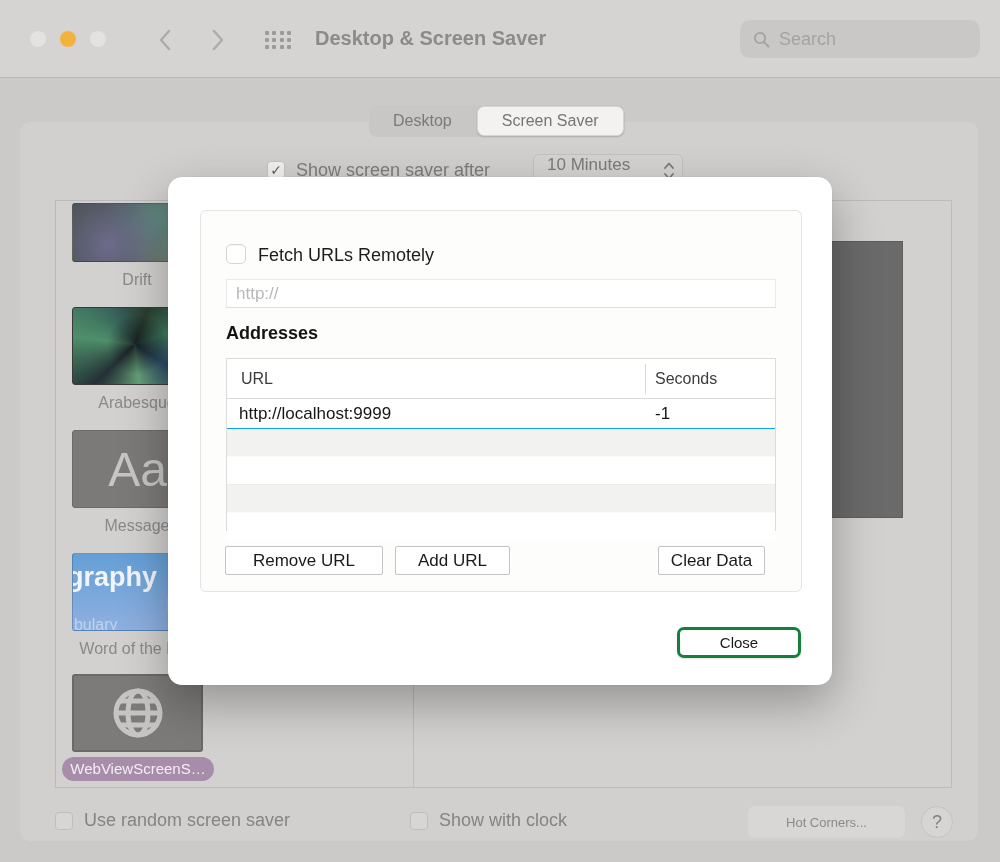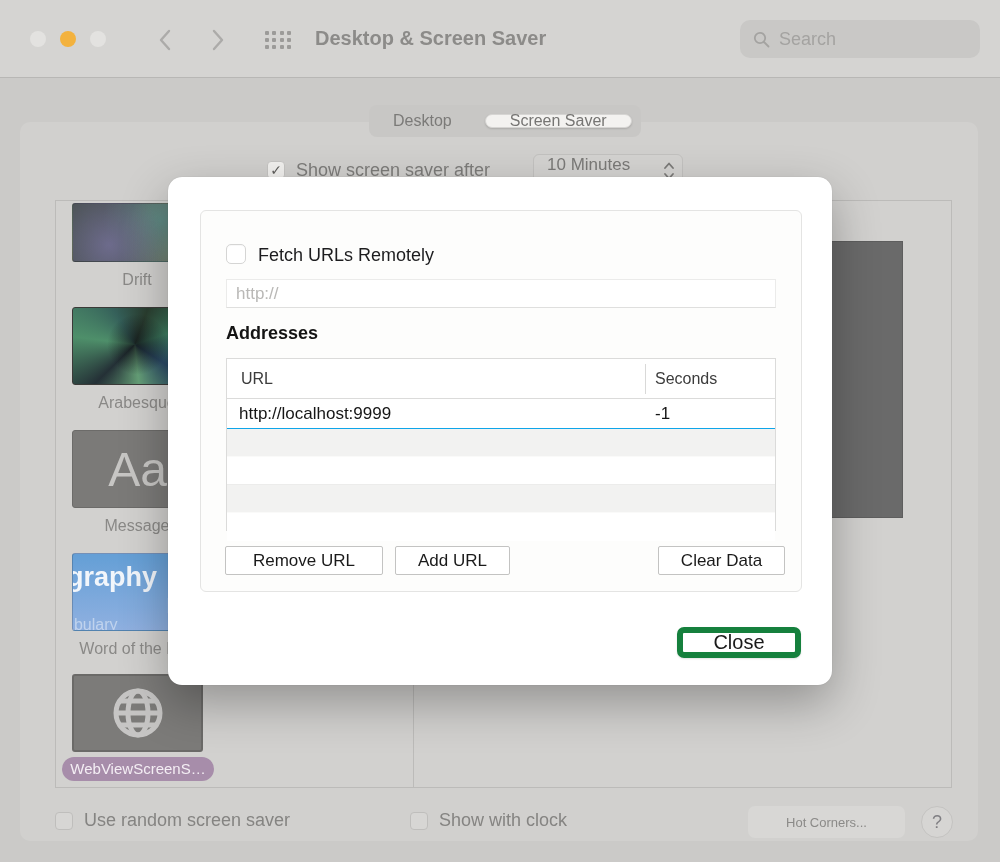--- a/index.html
+++ b/index.html
@@ -25,21 +25,21 @@
 
   
   .card { left:20px; top:122px; width:958px; height:719px; background:#d1d0ce; border-radius:10px; }
   .panebox { left:55px; top:200px; width:897px; height:588px; border:1px solid #bcbbb9; background:#d2d1cf; }
   .vdivider { left:413px; top:200px; width:1px; height:588px; background:#bcbbb9; }
   .preview-screen { left:461px; top:241px; width:442px; height:277px; background:#6a6a6a; border:1px solid #5e5e5e; }
 
   
   .tabs { left:369px; top:105px; height:32px; background:#c8c7c5; border-radius:8px; display:flex; }
   .tab { font-size:16px; color:#7b7a78; display:flex; align-items:center; justify-content:center; padding:0 24px; border-radius:7px; }
-  .tab.selected { background:#f3f2f0; color:#767573; margin:9px; box-shadow:0 1px 2px rgba(0,0,0,.14); border:0.5px solid #d6d5d3; }
+  .tab.selected { background:#f3f2f0; color:#767573; margin:1px; box-shadow:0 1px 2px rgba(0,0,0,.14); border:0.5px solid #d6d5d3; }
 
   
   .cb { width:18px; height:18px; border-radius:4px; border:1px solid #c6c5c3; background:#f2f1ef; font-size:14px; font-weight:bold; color:#5f5e5c; text-align:center; line-height:17px; }
   .cb.unchecked-dim { background:#d7d6d4; border-color:#bfbebc; }
   .rowlabel { font-size:18px; color:#7d7c7a; }
   .dropdown { left:533px; top:154px; width:150px; height:32px; background:#d4d3d1; border:1px solid #c3c2c0; border-radius:6px; display:flex; align-items:flex-start; padding-left:13px; font-size:17px; color:#7b7a78; }
   .stepper { position:absolute; right:7px; top:5px; }
 
   
   .thumb { left:72px; width:131px; border:1px solid rgba(0,0,0,.18); border-radius:3px; overflow:hidden; }
@@ -72,21 +72,21 @@
   .thead { height:40px; border-bottom:1px solid #dbdbda; position:relative; }
   .thead .c1 { position:absolute; left:14px; top:0; line-height:40px; font-size:16px; color:#3c3c3c; }
   .thead .c2 { position:absolute; left:428px; top:0; line-height:40px; font-size:16px; color:#3c3c3c; }
   .thead .coldiv { position:absolute; left:418px; top:5px; width:1px; height:30px; background:#d9d9d8; }
   .trow { position:relative; height:30px; border-bottom:1px solid #0ea5e9; }
   .trow .c1 { position:absolute; left:12px; top:0; line-height:30px; font-size:17px; color:#161616; }
   .trow .c2 { position:absolute; left:428px; top:0; line-height:30px; font-size:17px; color:#161616; }
   .stripe-g { height:28px; background:#f2f2f1; border-bottom:1px solid #fafaf9; }
   .stripe-w { height:28px; background:#fff; border-bottom:1px solid #ececeb; }
   .sqbtn { top:369px; height:29px; background:#fff; border:1px solid #c3c3c2; border-radius:2px; font-size:17px; color:#1a1a1a; display:flex; align-items:center; justify-content:center; }
-  .closebtn { left:509px; top:450px; width:124px; height:31px; background:#fff; border:6px solid #15803d; border-radius:7px; box-shadow:0 1px 2px rgba(0,0,0,.12); font-size:20px; color:#1a1a1a; display:flex; align-items:center; justify-content:center; }
+  .closebtn { left:509px; top:450px; width:124px; height:31px; background:#fff; border:3px solid #15803d; border-radius:7px; box-shadow:0 1px 2px rgba(0,0,0,.12); font-size:15px; color:#1a1a1a; display:flex; align-items:center; justify-content:center; }
 </style>
 </head>
 <body>
 
 <div class="abs titlebar">
   <div class="abs light gray" style="left:30px"></div>
   <div class="abs light yellow" style="left:60px"></div>
   <div class="abs light gray" style="left:90px"></div>
 
   <div class="abs navbtn" style="left:148px">
@@ -208,16 +208,16 @@
       <span class="c2">-1</span>
     </div>
     <div class="stripe-g"></div>
     <div class="stripe-w"></div>
     <div class="stripe-g"></div>
     <div class="stripe-w" style="border-bottom:none;"></div>
   </div>
 
   <div class="abs sqbtn" style="left:57px;  width:158px;">Remove URL</div>
   <div class="abs sqbtn" style="left:227px; width:115px;">Add URL</div>
-  <div class="abs sqbtn" style="left:490px; width:127px;">Clear Data</div>
+  <div class="abs sqbtn" style="left:490px; width:107px;">Clear Data</div>
 
   <div class="abs closebtn">Close</div>
 </div>
 
 </body></html>

